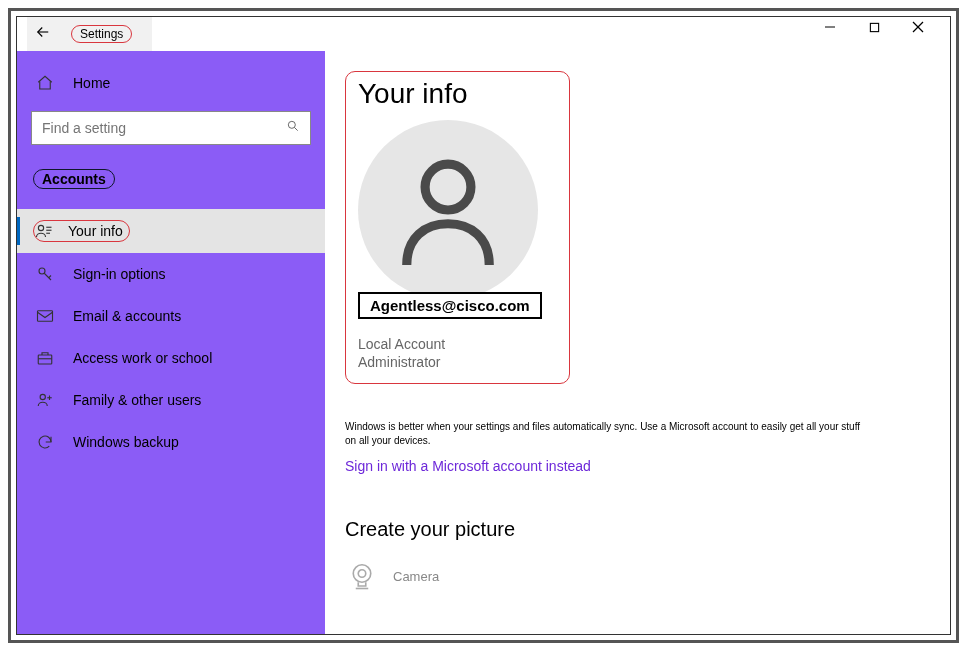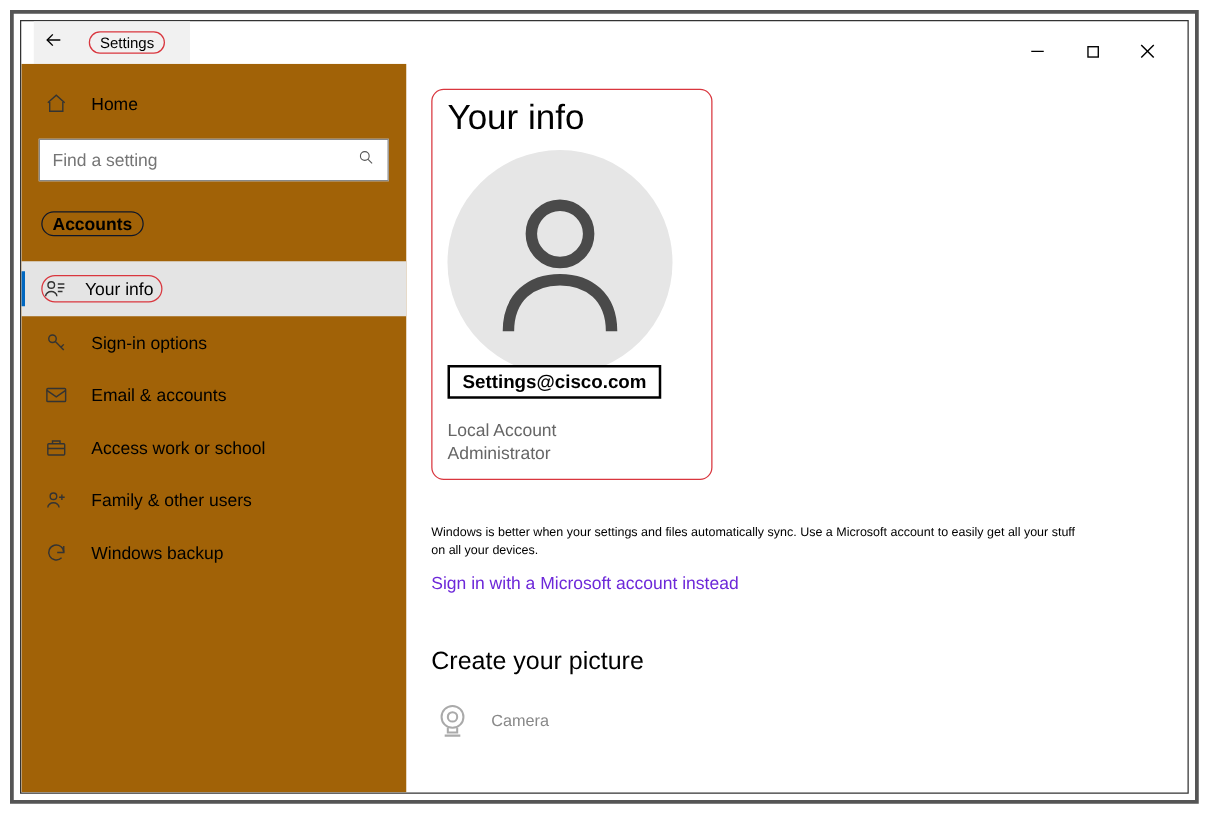--- a/index.html
+++ b/index.html
@@ -18,21 +18,21 @@
     border: 1px solid #333;
     width: 100%;
     height: 100%;
     display: flex;
     flex-direction: column;
     overflow: hidden;
   }
   .top-bar {
     height: 34px;
     display: flex;
-    align-items: flex-end;
+    align-items: flex-start;
     justify-content: space-between;
     padding: 0 4px 0 10px;
   }
   .top-left {
     display: flex;
     align-items: center;
     gap: 18px;
     background: #f1f1f1;
     height: 100%;
     padding-left: 6px;
@@ -63,21 +63,21 @@
     font-size: 14px;
     font-family: Arial, sans-serif;
   }
   .body {
     flex: 1;
     display: flex;
     overflow: hidden;
   }
   .sidebar {
     width: 308px;
-    background: #a16207;
+    background: #8b5cf6;
     padding: 12px 0 0 0;
     display: flex;
     flex-direction: column;
   }
   .home-row {
     display: flex;
     align-items: center;
     gap: 18px;
     padding: 10px 18px;
     font-size: 14px;
@@ -353,21 +353,21 @@
 
     <div class="content">
       <div class="info-card">
         <div class="page-title">Your info</div>
         <div class="avatar">
           <svg width="110" height="120" viewBox="0 0 24 26" fill="none" stroke="#4a4a4a" stroke-width="2">
                 <circle cx="12" cy="8" r="5"></circle>
                 <path d="M3 25c0-6 4-9 9-9s9 3 9 9"></path>
               </svg>
         </div>
-        <div class="email-box">Settings@cisco.com</div>
+        <div class="email-box">Agentless@cisco.com</div>
         <div class="acct-type">
           <div>Local Account</div>
           <div>Administrator</div>
         </div>
       </div>
 
       <div class="desc">Windows is better when your settings and files automatically sync. Use a Microsoft account to easily get all your stuff on all your devices.</div>
       <div class="link">Sign in with a Microsoft account instead</div>
 
       <div class="section-title">Create your picture</div>

